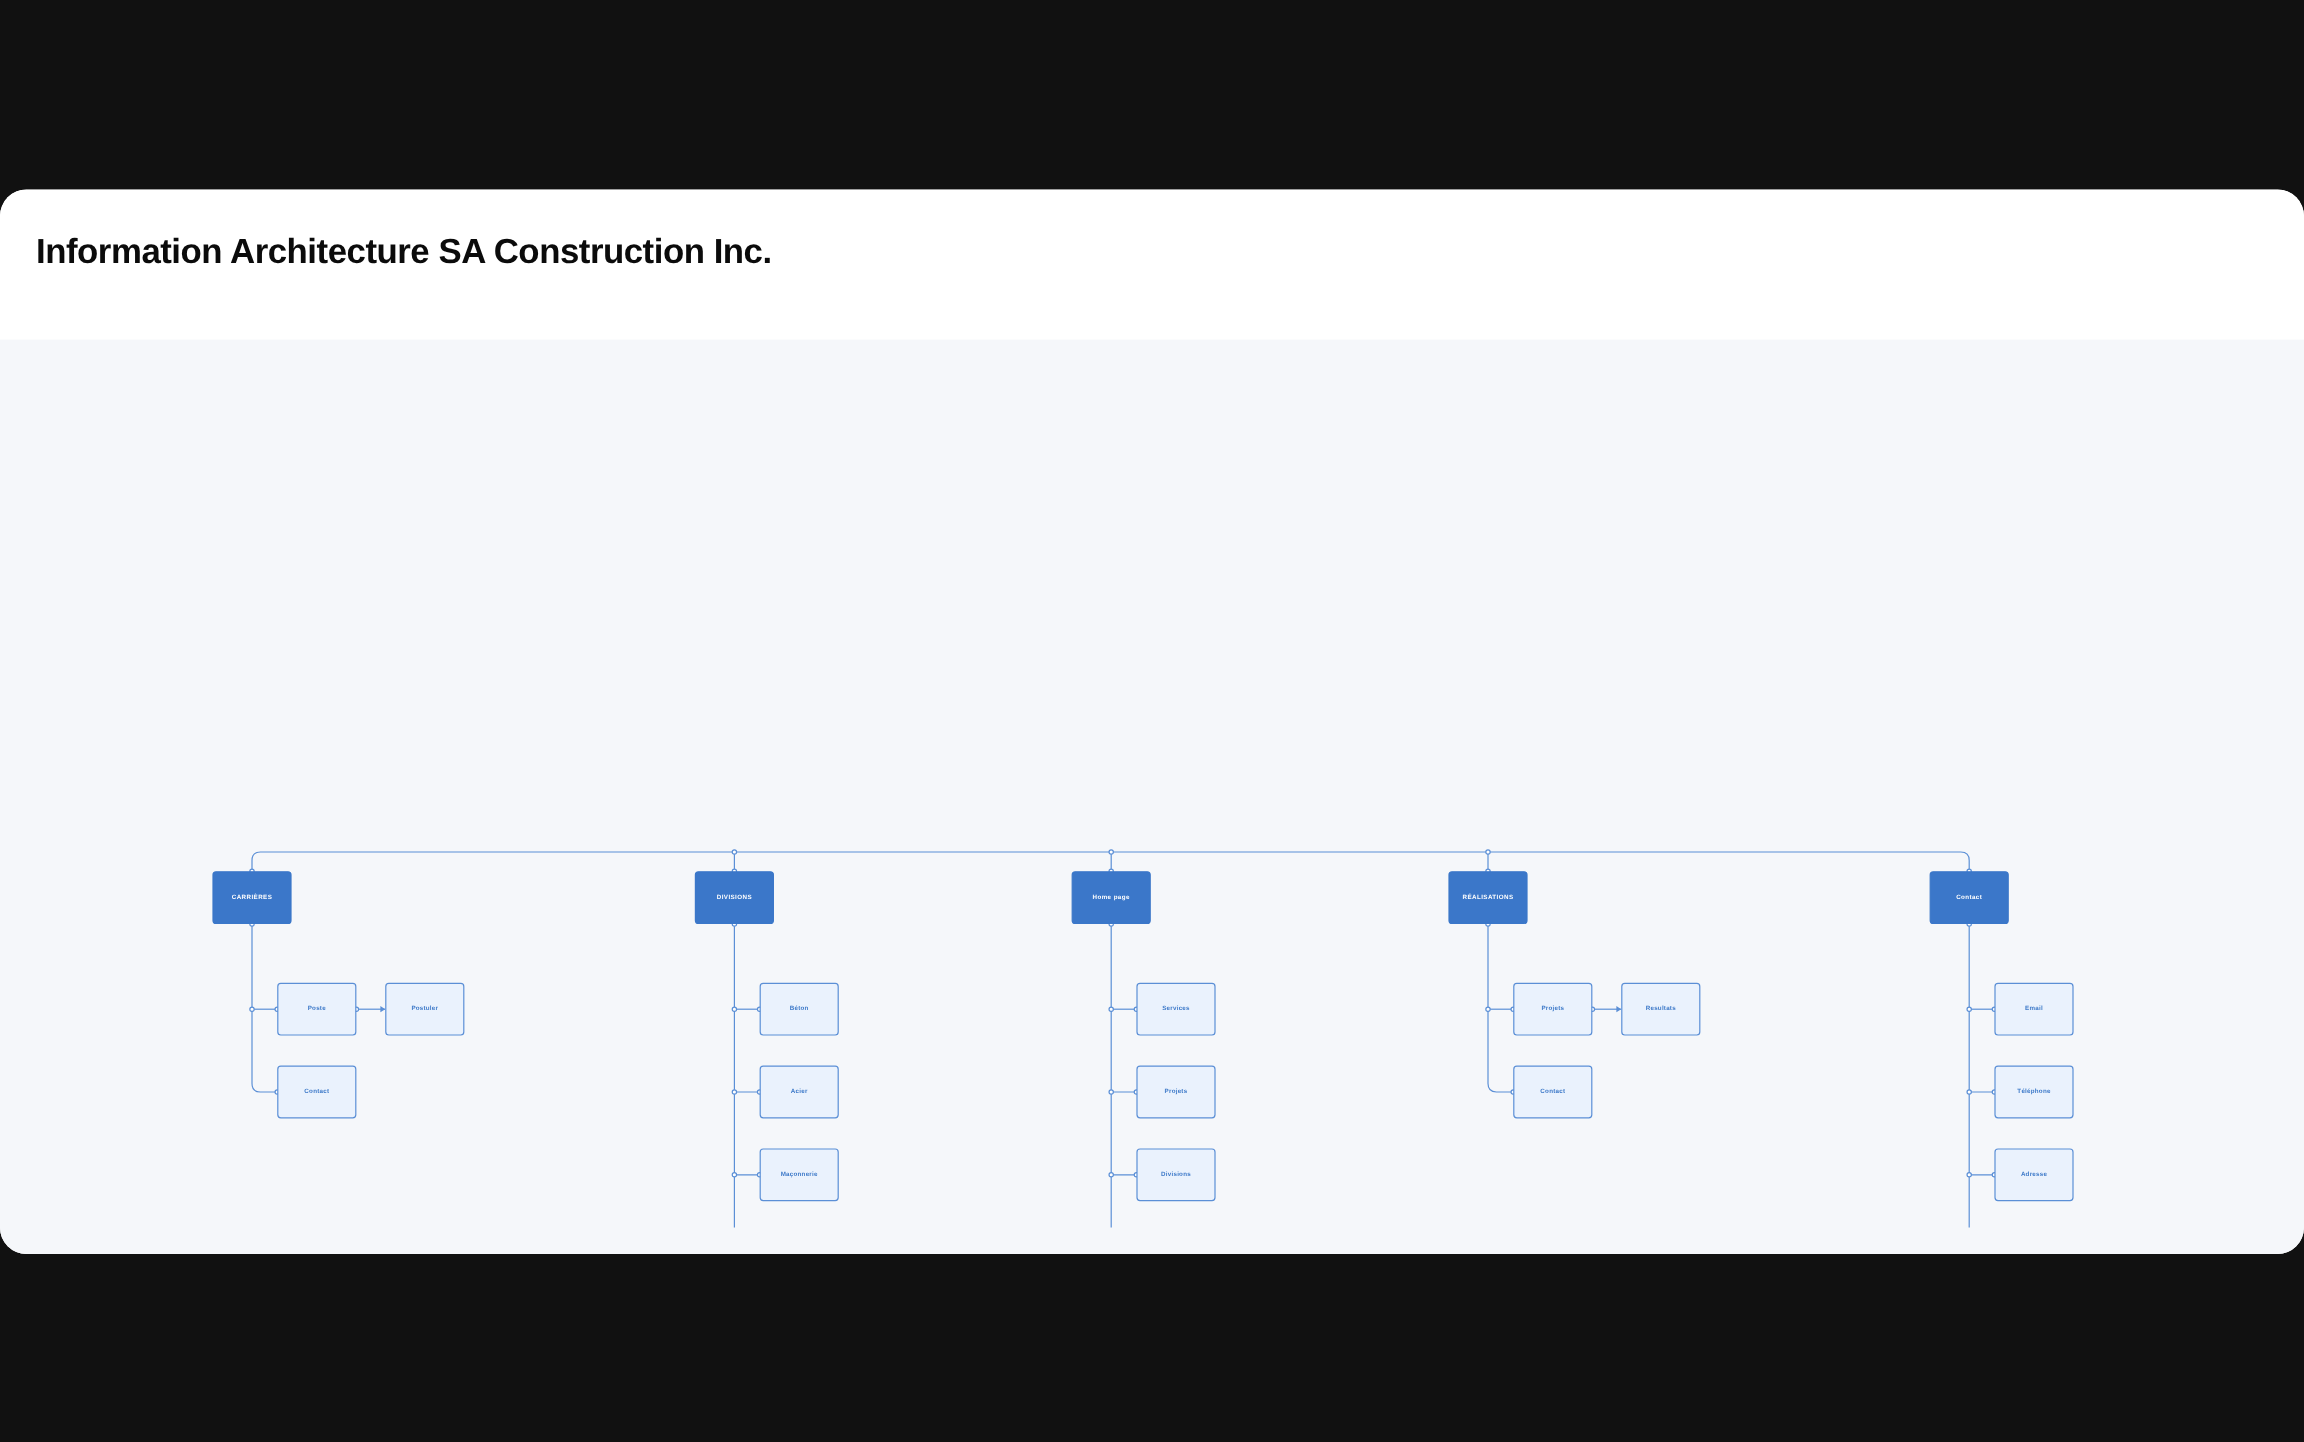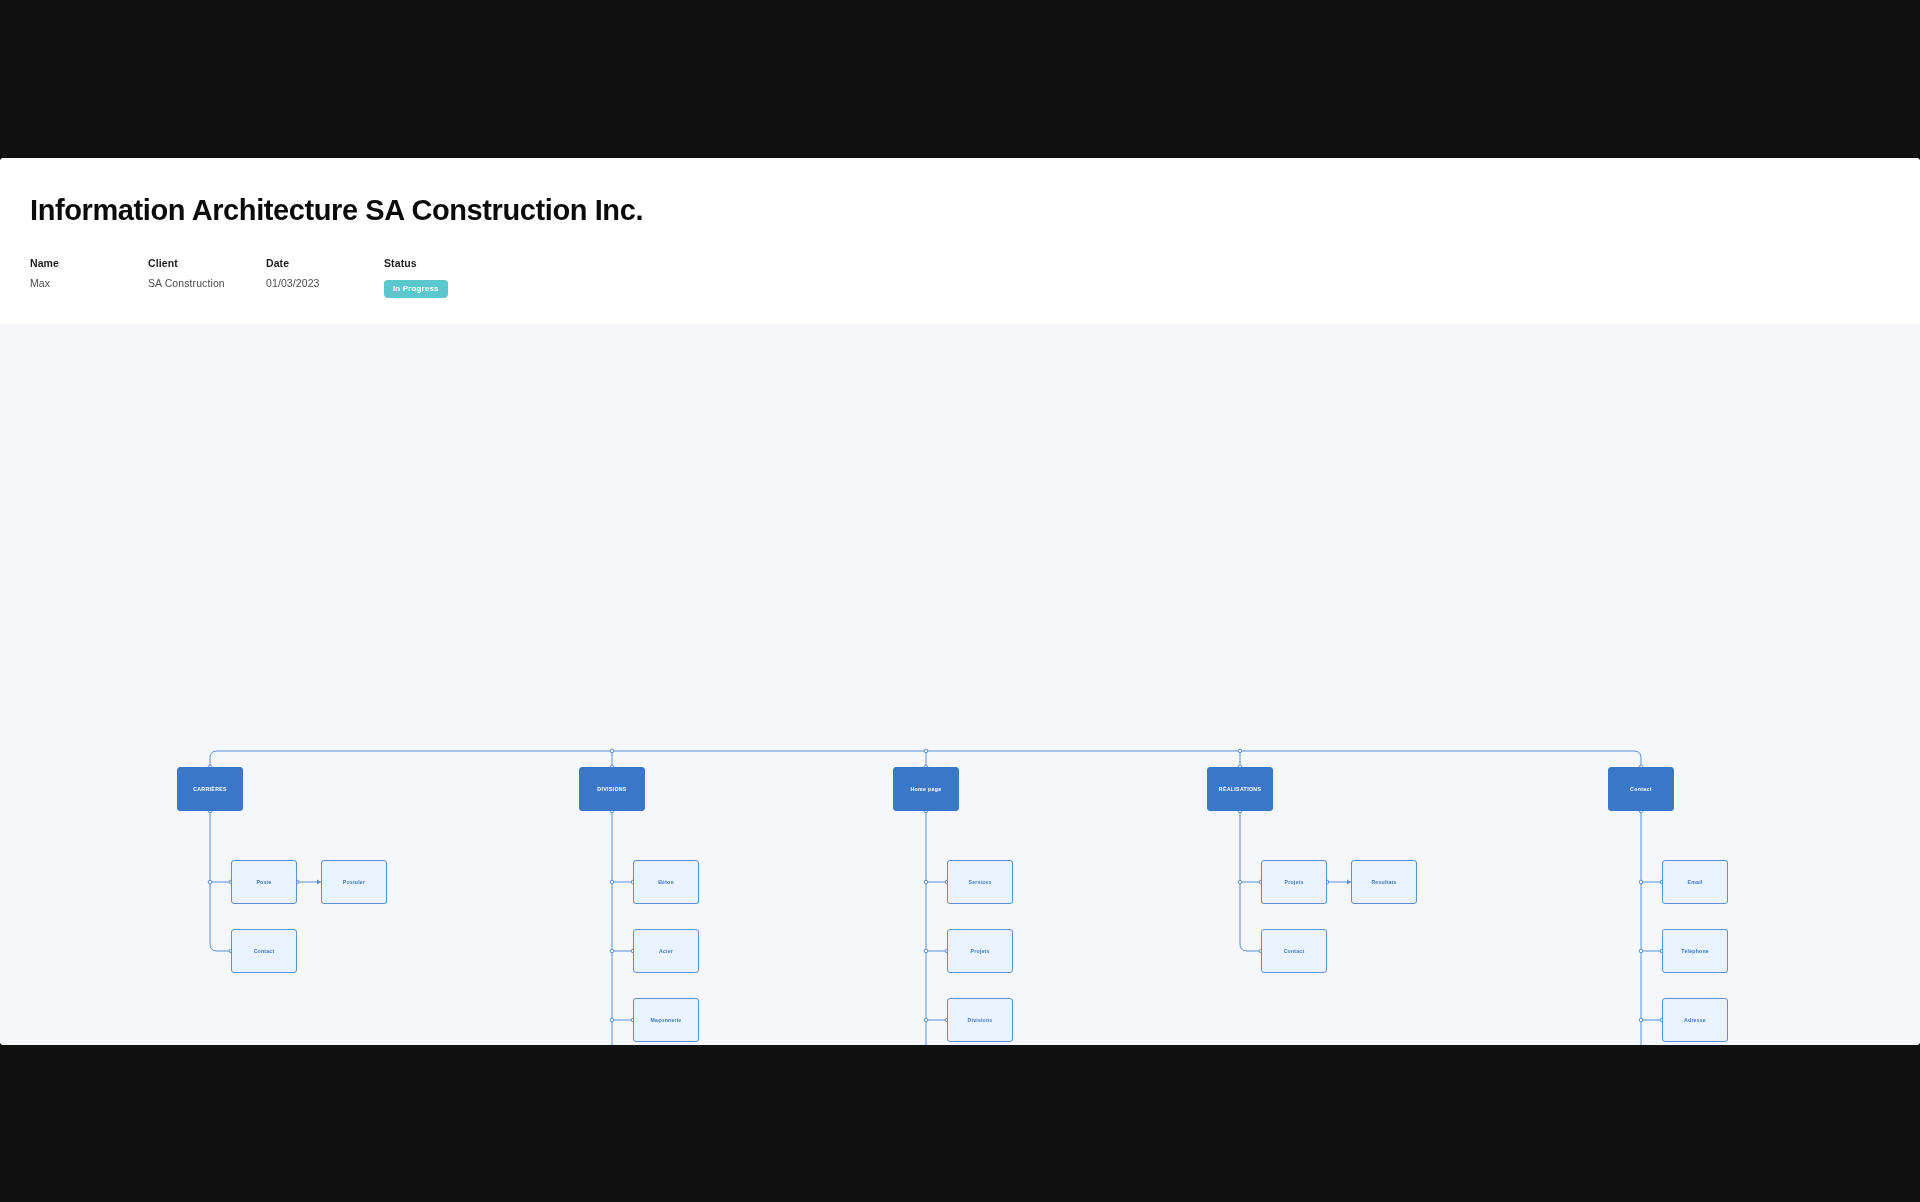--- a/index.html
+++ b/index.html
@@ -12,21 +12,21 @@
     overflow: hidden;
   }
 
   #app {
     position: absolute;
     left: 0;
     top: 158px;
     width: 1920px;
     height: 887px;
     background: #ffffff;
-    border-radius: 4px;
+    border-radius: 22px;
     overflow: hidden;
     display: flex;
     flex-direction: column;
   }
 
   
   .doc-header {
     background: #ffffff;
     padding: 36px 30px 26px 30px;
     flex: 0 0 auto;
@@ -126,38 +126,20 @@
   .node .node-label { padding: 0 4px; line-height: 1.25; }
 </style>
 </head>
 <body>
 
 <div id="app">
 
   <div class="doc-header">
     <div class="doc-title">Information Architecture SA Construction Inc.</div>
 
-    <div class="meta-row">
-      <div class="meta-field">
-        <div class="meta-label">Name</div>
-        <div class="meta-value">Max</div>
-      </div>
-      <div class="meta-field">
-        <div class="meta-label">Client</div>
-        <div class="meta-value">SA Construction</div>
-      </div>
-      <div class="meta-field">
-        <div class="meta-label">Date</div>
-        <div class="meta-value">01/03/2023</div>
-      </div>
-      <div class="meta-field">
-        <div class="meta-label">Status</div>
-        <div class="status-badge">In Progress</div>
-      </div>
-    </div>
   </div>
 
   <div class="canvas">
     <svg class="wires" viewBox="0 0 1920 740">
         <path d="M210,443 L210,434
       Q210,427 217,427
       L1634,427
       Q1641,427 1641,434
       L1641,443" fill="none" stroke="#5b8fd6" stroke-width="1"></path>
         <circle cx="210" cy="443" r="1.8" fill="#ffffff" stroke="#5b8fd6" stroke-width="1"></circle>

